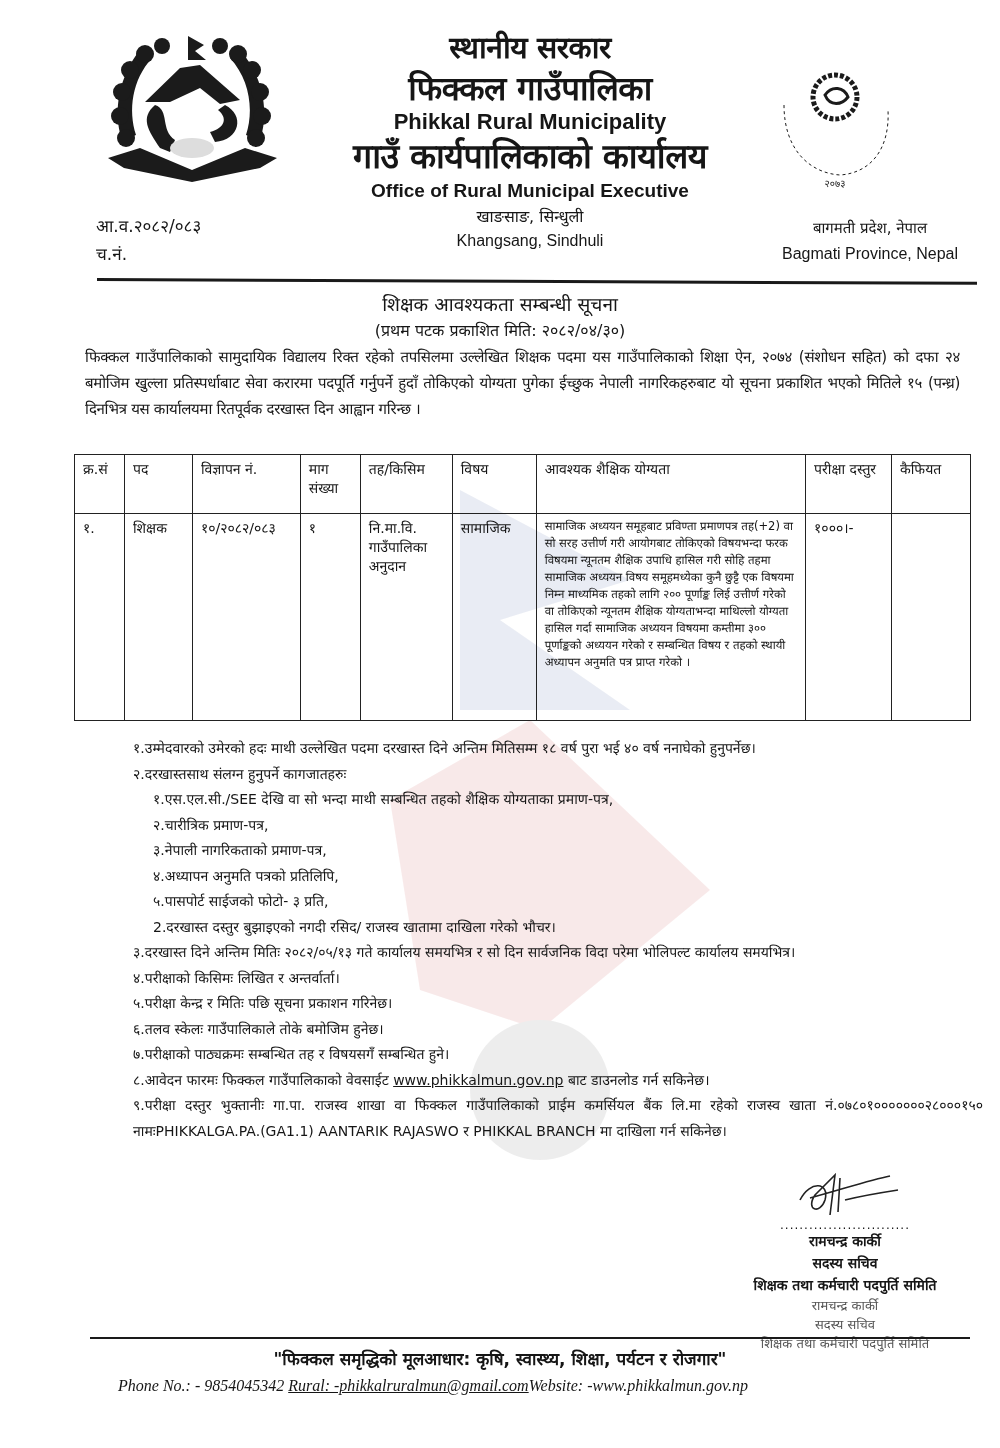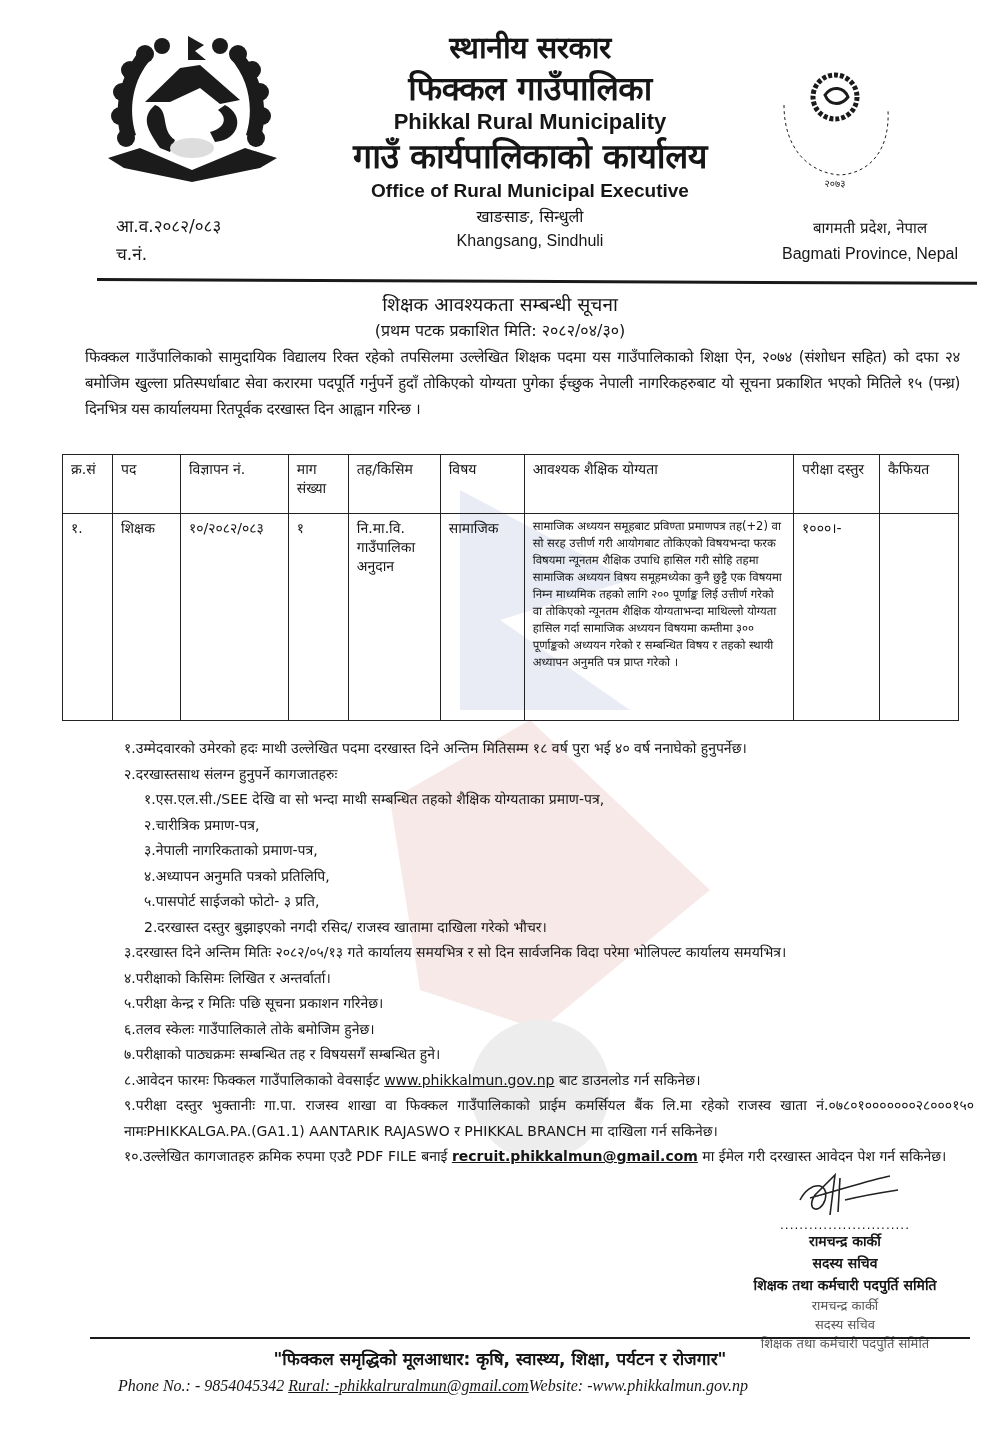--- a/index.html
+++ b/index.html
@@ -11,36 +11,36 @@
   .emblem { left: 100px; top: 30px; width: 185px; height: 160px; }
   .stamp { left: 770px; top: 65px; width: 130px; height: 125px; }
   .hdr-center { left: 300px; top: 28px; width: 460px; text-align: center; }
   .h-local { font-size: 30px; font-weight: bold; line-height: 40px; letter-spacing: -0.5px; }
   .h-muni { font-size: 33px; font-weight: bold; line-height: 42px; letter-spacing: -0.5px; }
   .h-en1 { font-family: "Liberation Sans", sans-serif; font-size: 22px; font-weight: bold; line-height: 24px; }
   .h-office { font-size: 34px; font-weight: bold; line-height: 44px; letter-spacing: -0.5px; }
   .h-en2 { font-family: "Liberation Sans", sans-serif; font-size: 19px; font-weight: bold; line-height: 26px; }
   .h-addr { font-size: 16px; line-height: 26px; }
   .h-addr-en { font-family: "Liberation Sans", sans-serif; font-size: 16px; line-height: 22px; }
-  .fy { left: 96px; top: 212px; font-size: 17px; line-height: 28px; margin-left: 20px; }
+  .fy { left: 96px; top: 212px; font-size: 17px; line-height: 28px; }
   .prov { left: 770px; top: 215px; width: 200px; text-align: center; font-size: 15px; line-height: 26px; }
   .prov .en { font-family: "Liberation Sans", sans-serif; font-size: 16px; }
   .rule-top { left: 97px; top: 278px; width: 880px; height: 3px; background: #1a1a1a; transform: rotate(0.25deg); transform-origin: left; }
   
   .n-title { left: 0; top: 290px; width: 1000px; text-align: center; font-size: 19px; font-weight: normal; line-height: 28px; }
   .n-sub { left: 0; top: 318px; width: 1000px; text-align: center; font-size: 16px; line-height: 26px; }
   .n-para { left: 85px; top: 344px; width: 875px; font-size: 15px; font-weight: normal; line-height: 26px; text-align: justify; letter-spacing: -0.3px; }
   
-  table.vac { position: absolute; left: 62px; top: 454px; width: 897px; border-collapse: collapse; font-size: 14px; }
+  table.vac { position: absolute; left: 74px; top: 454px; width: 897px; border-collapse: collapse; font-size: 14px; }
   table.vac td, table.vac th { border: 1.5px solid #222; vertical-align: top; text-align: left; padding: 4px 8px; font-weight: normal; }
   table.vac th { height: 50px; }
   table.vac td { height: 198px; }
   .qual { font-size: 11.5px; font-weight: bold; line-height: 17px; text-align: justify; }
   
-  .conds { left: 124px; top: 736px; width: 850px; font-size: 14px; line-height: 25.5px; }
+  .conds { left: 133px; top: 736px; width: 850px; font-size: 14px; line-height: 25.5px; }
   .conds .sub { padding-left: 20px; }
   .conds .just { text-align: justify; }
   .ul { text-decoration: underline; }
   .b { font-weight: bold; }
   
   .sig { left: 725px; top: 1170px; width: 240px; text-align: center; }
   .sig-svg { width: 110px; height: 50px; display: block; margin: 0 auto; }
   .sig-dots { font-size: 12px; letter-spacing: 1px; line-height: 10px; }
   .sig .nm { font-size: 14px; font-weight: bold; line-height: 22px; }
   .sig .stampname { font-size: 13px; line-height: 19px; color: #555; }
@@ -164,21 +164,20 @@
   <div class="sub">४.अध्यापन अनुमति पत्रको प्रतिलिपि,</div>
   <div class="sub">५.पासपोर्ट साईजको फोटो- ३ प्रति,</div>
   <div class="sub">2.दरखास्त दस्तुर बुझाइएको नगदी रसिद/ राजस्व खातामा दाखिला गरेको भौचर।</div>
   <div>३.दरखास्त दिने अन्तिम मितिः २०८२/०५/१३ गते कार्यालय समयभित्र र सो दिन सार्वजनिक विदा परेमा भोलिपल्ट कार्यालय समयभित्र।</div>
   <div>४.परीक्षाको किसिमः लिखित र अन्तर्वार्ता।</div>
   <div>५.परीक्षा केन्द्र र मितिः पछि सूचना प्रकाशन गरिनेछ।</div>
   <div>६.तलव स्केलः  गाउँपालिकाले तोके बमोजिम हुनेछ।</div>
   <div>७.परीक्षाको पाठ्यक्रमः सम्बन्धित तह र विषयसगँ सम्बन्धित हुने।</div>
   <div><span>८.आवेदन फारमः फिक्कल गाउँपालिकाको वेवसाईट </span><span class="ul">www.phikkalmun.gov.np</span><span> बाट डाउनलोड गर्न सकिनेछ।</span></div>
   <div class="just">९.परीक्षा दस्तुर भुक्तानीः गा.पा. राजस्व शाखा वा फिक्कल गाउँपालिकाको प्राईम कमर्सियल बैंक लि.मा रहेको राजस्व खाता नं.०७८०१०००००००२८०००१५० नामःPHIKKALGA.PA.(GA1.1) AANTARIK RAJASWO र PHIKKAL BRANCH मा दाखिला गर्न सकिनेछ।</div>
-  <div class="just"><span>१०.उल्लेखित कागजातहरु क्रमिक रुपमा एउटै PDF FILE बनाई </span><span class="ul b">recruit.phikkalmun@gmail.com</span><span> मा ईमेल गरी दरखास्त आवेदन पेश गर्न सकिनेछ।</span></div>
 </div>
 
 <div class="abs sig">
   <svg class="sig-svg" viewBox="0 0 110 50">
     <path d="M10,30 C20,10 40,12 35,30 C30,45 15,40 25,25 L45,5 L40,45 M50,8 L48,42 M20,28 C50,20 80,10 100,6 M55,30 C75,25 95,22 108,20" fill="none" stroke="#222" stroke-width="1.6"></path>
   </svg>
   <div class="sig-dots">...........................</div>
   <div class="nm">रामचन्द्र कार्की</div>
   <div class="nm">सदस्य सचिव</div>
   <div class="nm">शिक्षक तथा कर्मचारी पदपुर्ति समिति</div>

